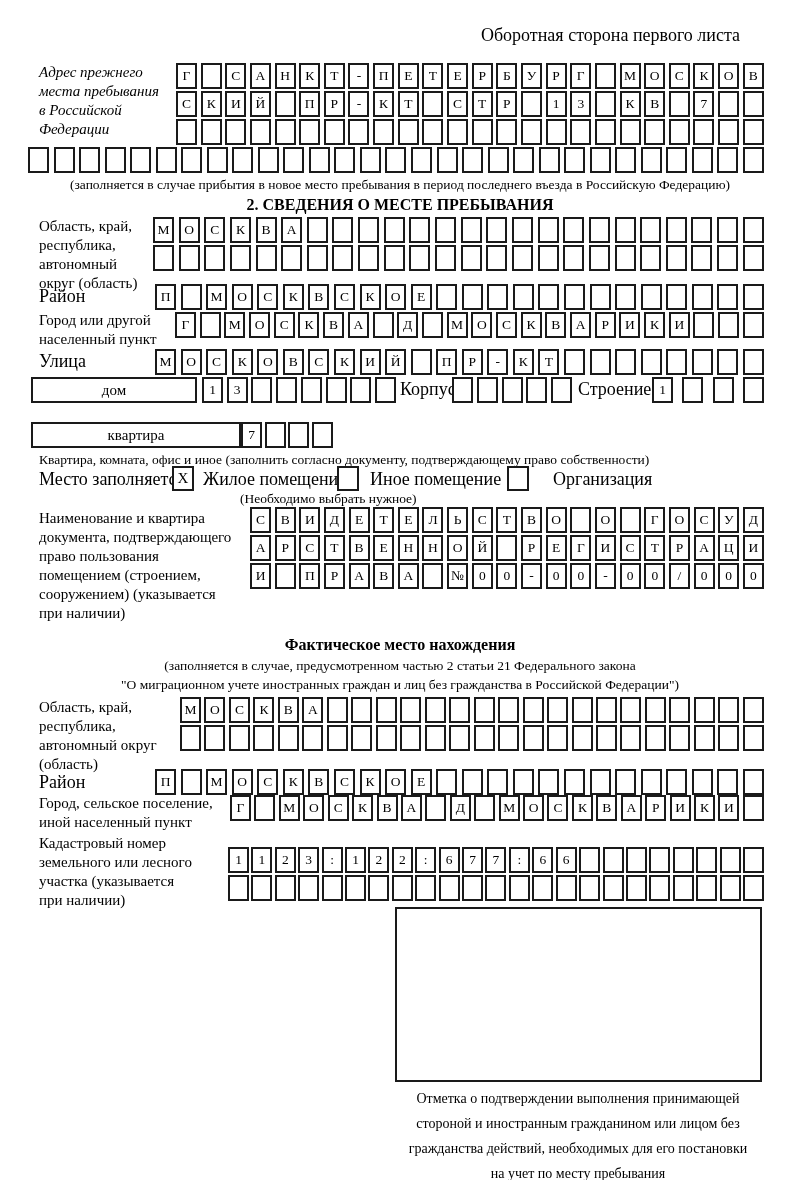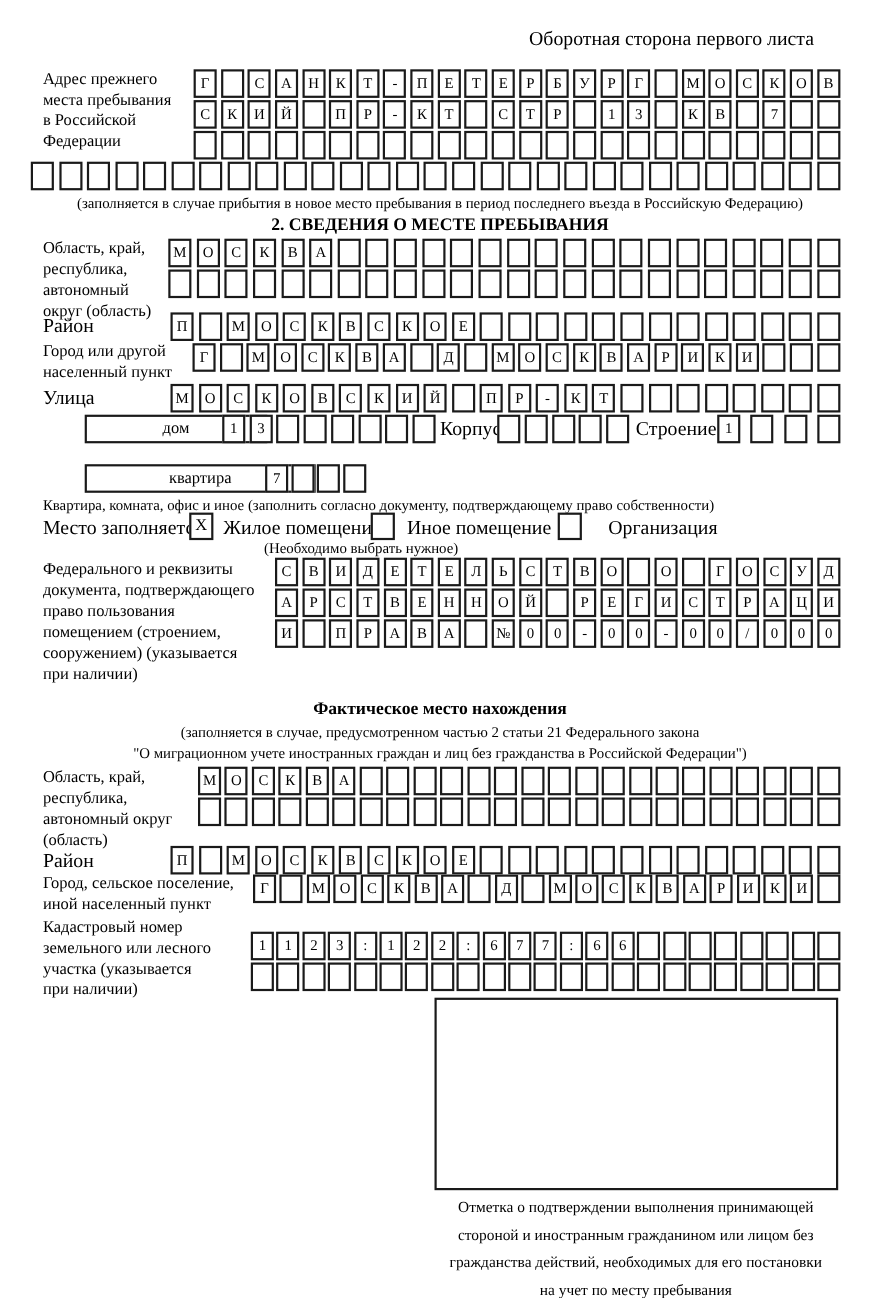--- a/index.html
+++ b/index.html
@@ -8,34 +8,34 @@
   .t{position:absolute;white-space:nowrap;font-size:18px;line-height:19px;}
   .lbl{position:absolute;font-size:15px;line-height:19px;}
   .lbl div{white-space:nowrap;}
   .note{position:absolute;font-size:13.5px;white-space:nowrap;}
   .center{left:0;width:800px;text-align:center;}
   .bold{font-weight:bold;}
   .cellrow{position:absolute;display:flex;justify-content:space-between;}
   .cell{flex:0 0 21px;height:26px;border:2px solid #1a1a1a;box-sizing:border-box;
         display:flex;align-items:center;justify-content:center;font-size:13.5px;background:#fff;}
   .widebox{position:absolute;height:26px;border:2px solid #1a1a1a;box-sizing:border-box;
-        display:flex;align-items:center;justify-content:center;font-size:15px;background:#fff;margin-left:46px;}
+        display:flex;align-items:center;justify-content:center;font-size:15px;background:#fff;}
   .checkbox{position:absolute;width:22px;height:25px;border:2px solid #1a1a1a;box-sizing:border-box;
         display:flex;align-items:center;justify-content:center;font-size:15px;background:#fff;}
   .stampbox{position:absolute;border:2px solid #1a1a1a;box-sizing:border-box;background:#fff;}
   .caption{position:absolute;font-size:14px;line-height:25px;text-align:center;}
 </style>
 </head>
 <body>
 
 <div class="page">
 
   <div class="t" style="top:26px;right:60px;">Оборотная сторона первого листа</div>
 
-  <div class="lbl" style="left:39px;top:63px;">
+  <div class="lbl" style="left:39px;top:63px;font-style:italic;">
     <div>Адрес прежнего</div>
     <div>места пребывания</div>
     <div>в Российской</div>
     <div>Федерации</div>
   </div>
   <div class="cellrow" style="left:176px;top:63px;width:588px;">
       <span class="cell">Г</span>
       <span class="cell"></span>
       <span class="cell">С</span>
       <span class="cell">А</span>
@@ -332,21 +332,21 @@
   <div class="t" style="left:39px;top:470px;">Место заполняется:</div>
   <div class="checkbox" style="left:172px;top:466px;">X</div>
   <div class="t" style="left:203px;top:470px;">Жилое помещение</div>
   <div class="checkbox" style="left:337px;top:466px;"></div>
   <div class="t" style="left:370px;top:470px;">Иное помещение</div>
   <div class="checkbox" style="left:507px;top:466px;"></div>
   <div class="t" style="left:553px;top:470px;">Организация</div>
   <div class="note" style="left:240px;top:491px;">(Необходимо выбрать нужное)</div>
 
   <div class="lbl" style="left:39px;top:509px;">
-    <div>Федерального и реквизиты</div>
+    <div>Наименование и квартира</div>
     <div>документа, подтверждающего</div>
     <div>право пользования</div>
     <div>помещением (строением,</div>
     <div>сооружением) (указывается</div>
     <div>при наличии)</div>
   </div>
   <div class="cellrow" style="left:250px;top:507px;width:514px;">
       <span class="cell">С</span>
       <span class="cell">В</span>
       <span class="cell">И</span>

